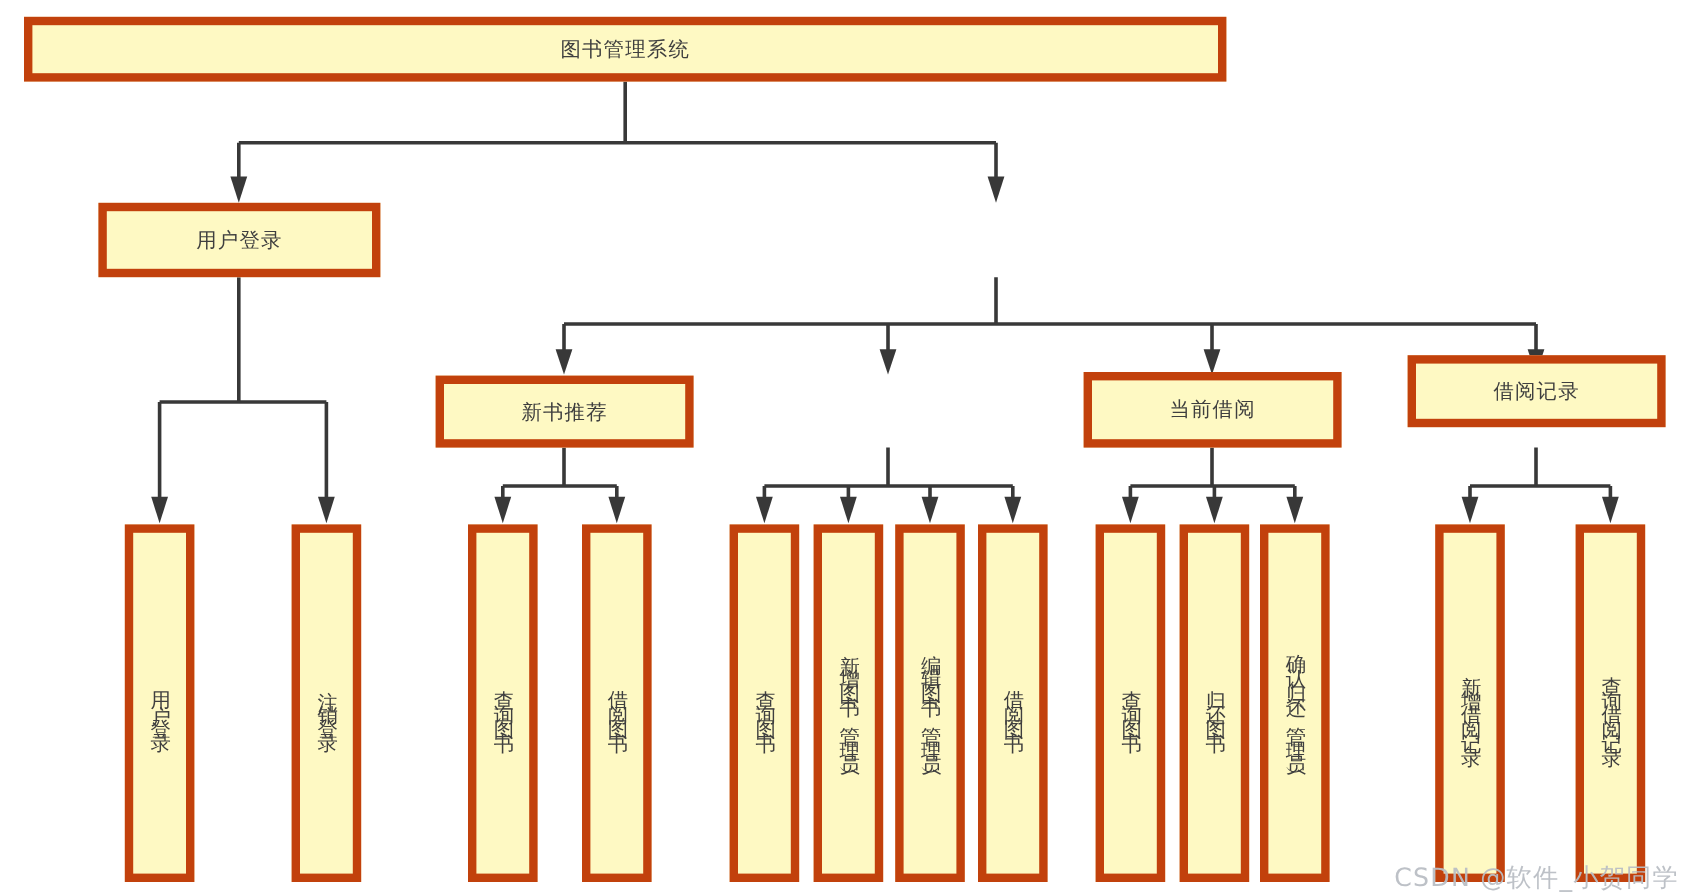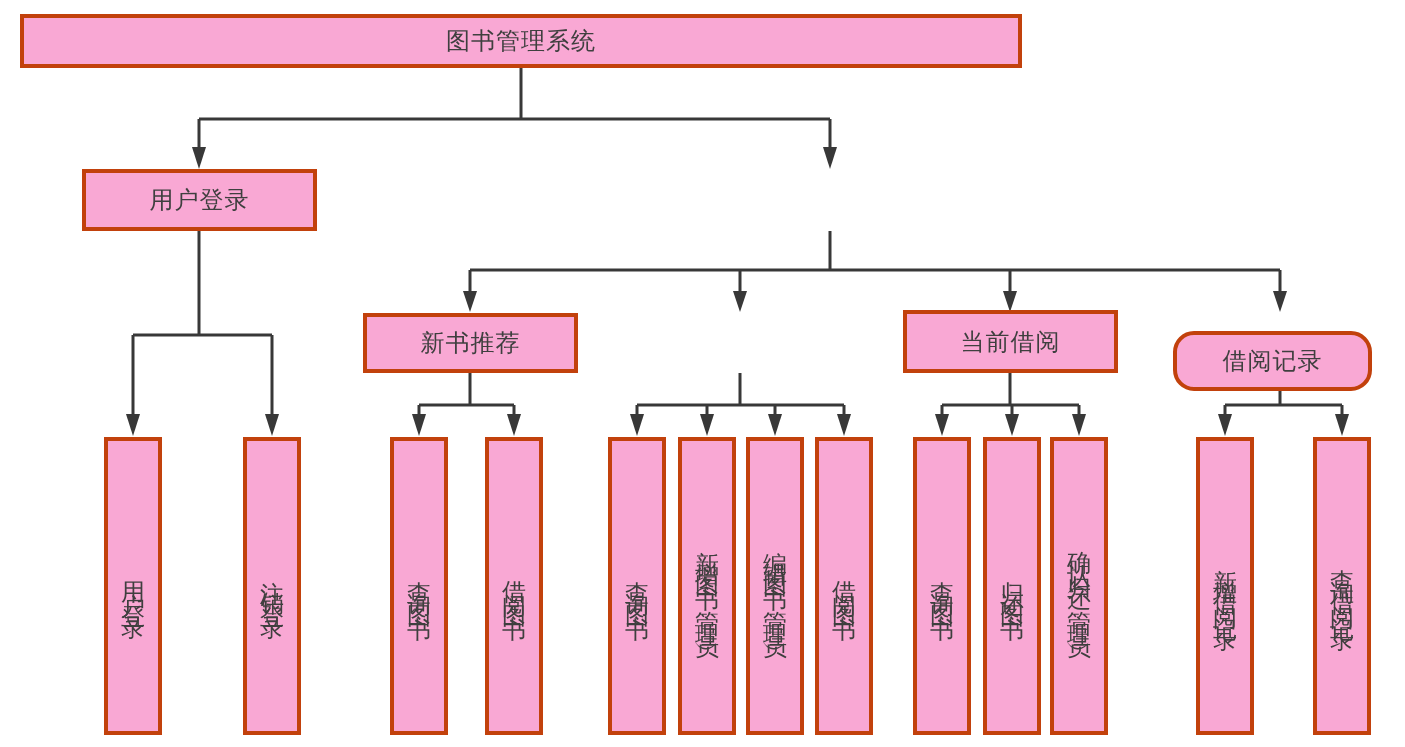--- a/index.html
+++ b/index.html
@@ -16,27 +16,27 @@
     font-family: "DejaVu Sans", "Liberation Sans", sans-serif;
   }
   #connectors {
     position: absolute;
     left: 0; top: 0;
     width: 1405px; height: 747px;
   }
   .node {
     position: absolute;
     box-sizing: border-box;
-    background: #f9a8d4;
-    border: 4px solid #c2410c;
+    background: #fef9c3;
+    border: 7px solid #c2410c;
     display: flex;
     align-items: center;
     justify-content: center;
     color: #3f3f3f;
-    font-size: 24px;
+    font-size: 17px;
     letter-spacing: 1px;
     white-space: nowrap;
   }
   .node.h {  }
   .node.v span {
     writing-mode: vertical-rl;
     text-orientation: mixed;
     letter-spacing: 12px;
     line-height: 1;
     white-space: nowrap;
@@ -100,21 +100,21 @@
       <polygon points="1335,414 1349,414 1342,436"></polygon>
     </g>
   </svg>
 
   <div class="node h" style="left:20px; top:14px; width:1002px; height:54px;">图书管理系统</div>
 
   <div class="node h" style="left:82px; top:169px; width:235px; height:62px;">用户登录</div>
 
   <div class="node h" style="left:363px; top:313px; width:215px; height:60px;">新书推荐</div>
   <div class="node h" style="left:903px; top:310px; width:215px; height:63px;">当前借阅</div>
-  <div class="node h" style="left:1173px; top:331px; width:199px; height:60px;border-radius:21px;">借阅记录</div>
+  <div class="node h" style="left:1173px; top:296px; width:215px; height:60px;">借阅记录</div>
 
   <div class="node v leaf" style="left:104px;">
     <span>用户登录</span>
   </div>
   <div class="node v leaf" style="left:243px;">
     <span>注销登录</span>
   </div>
 
   <div class="node v leaf" style="left:390px;">
     <span>查询图书</span>
@@ -146,14 +146,15 @@
     <span>确认归还（管理员）</span>
   </div>
 
   <div class="node v leaf" style="left:1196px;">
     <span>新增借阅记录</span>
   </div>
   <div class="node v leaf" style="left:1313px;">
     <span>查询借阅记录</span>
   </div>
 
+  <div id="watermark">CSDN @软件_小贺同学</div>
 
 </div>
 
 </body></html>

